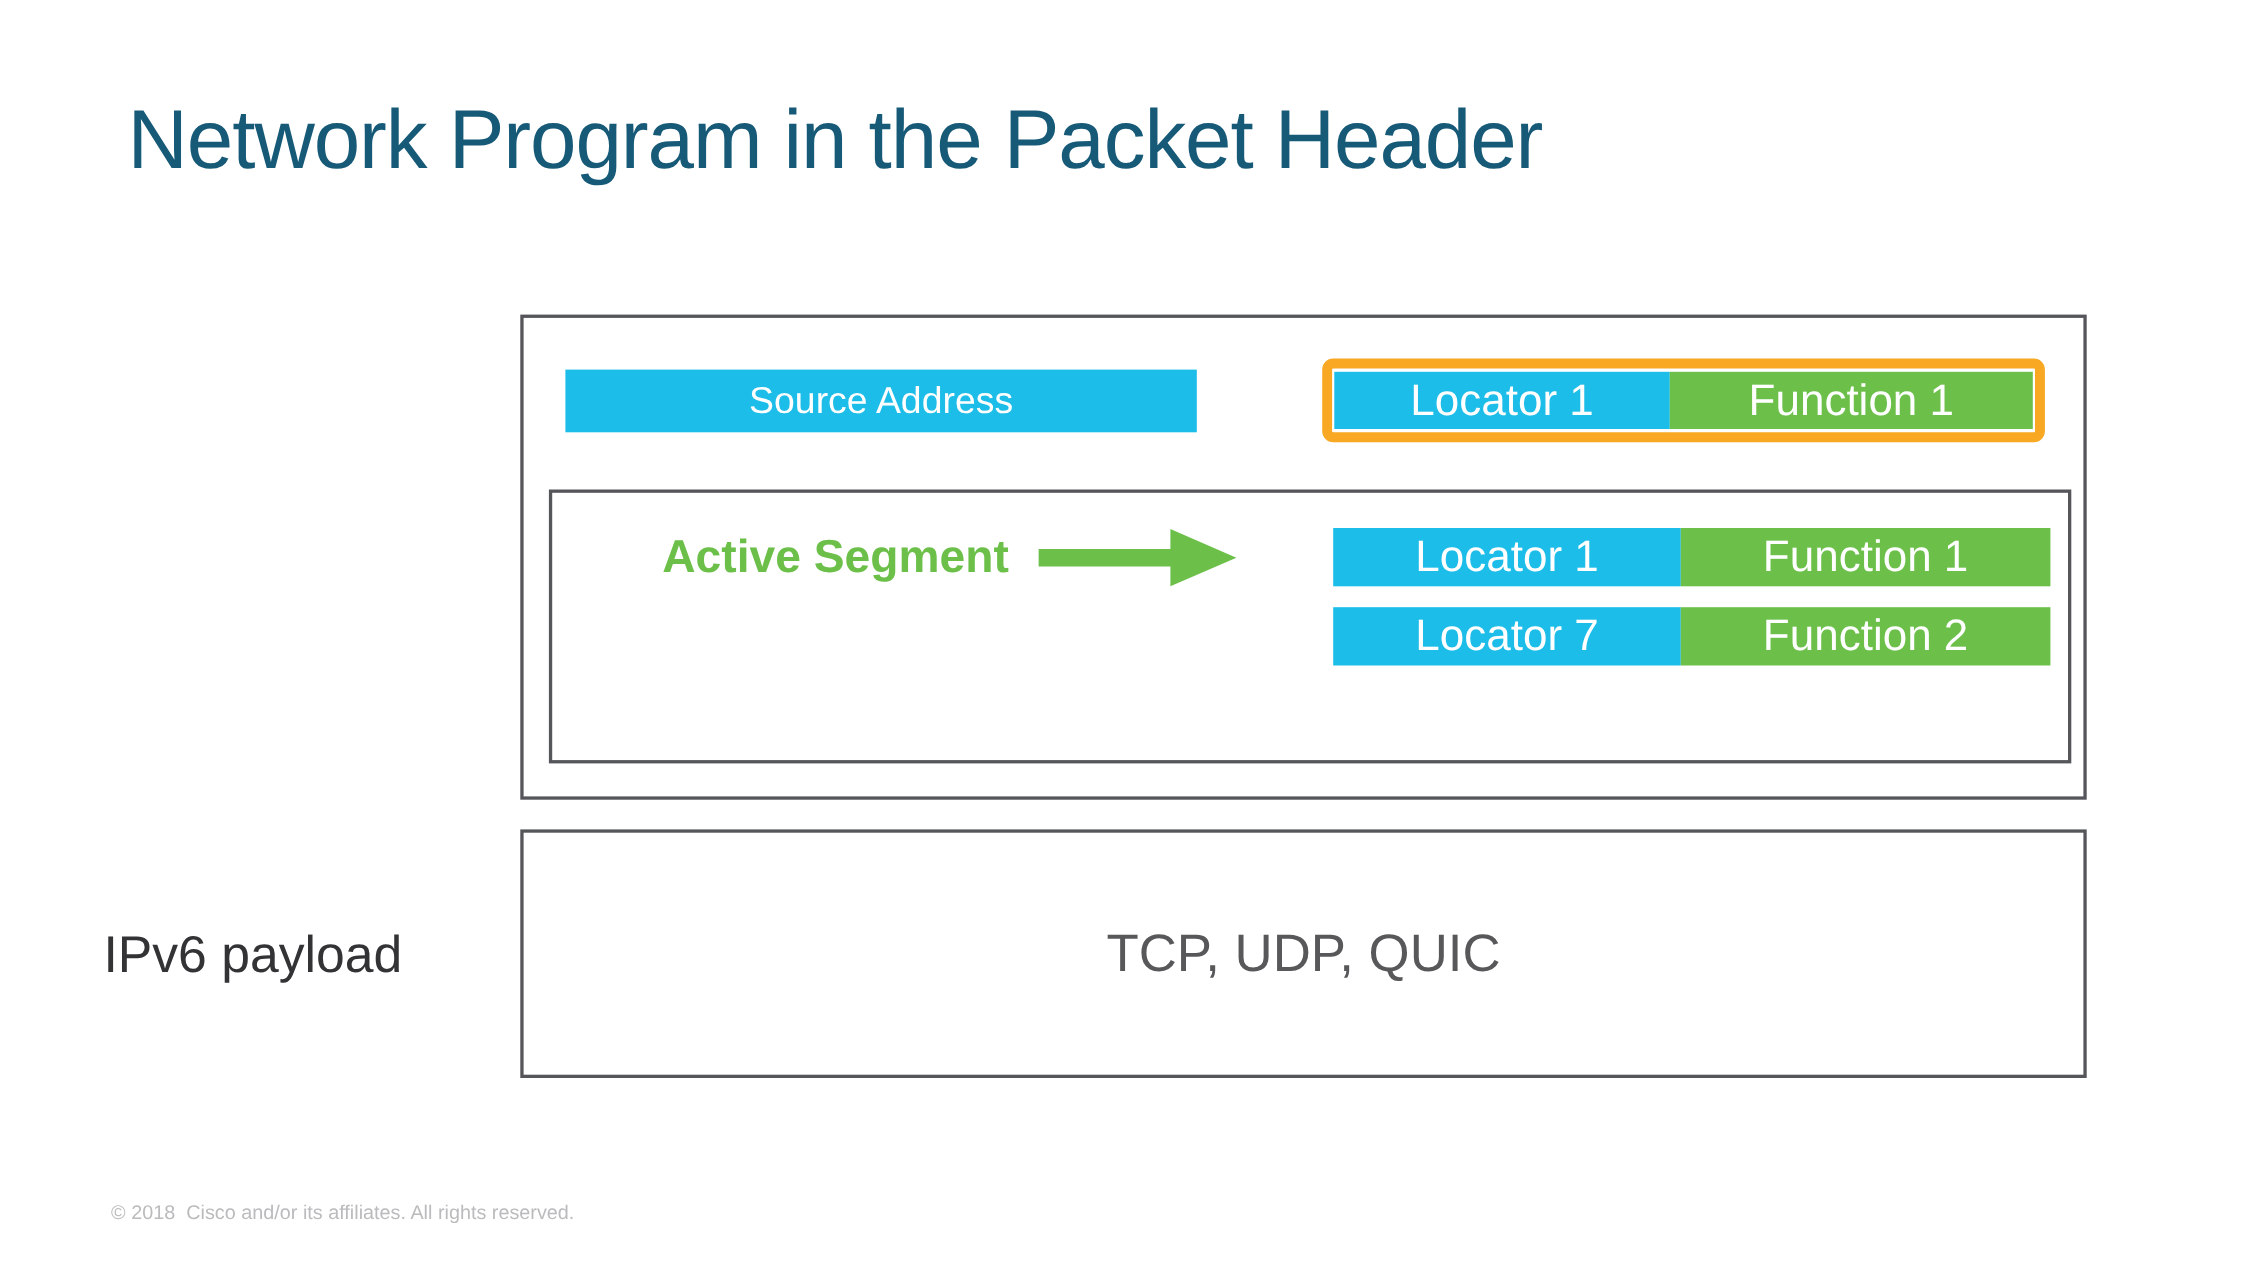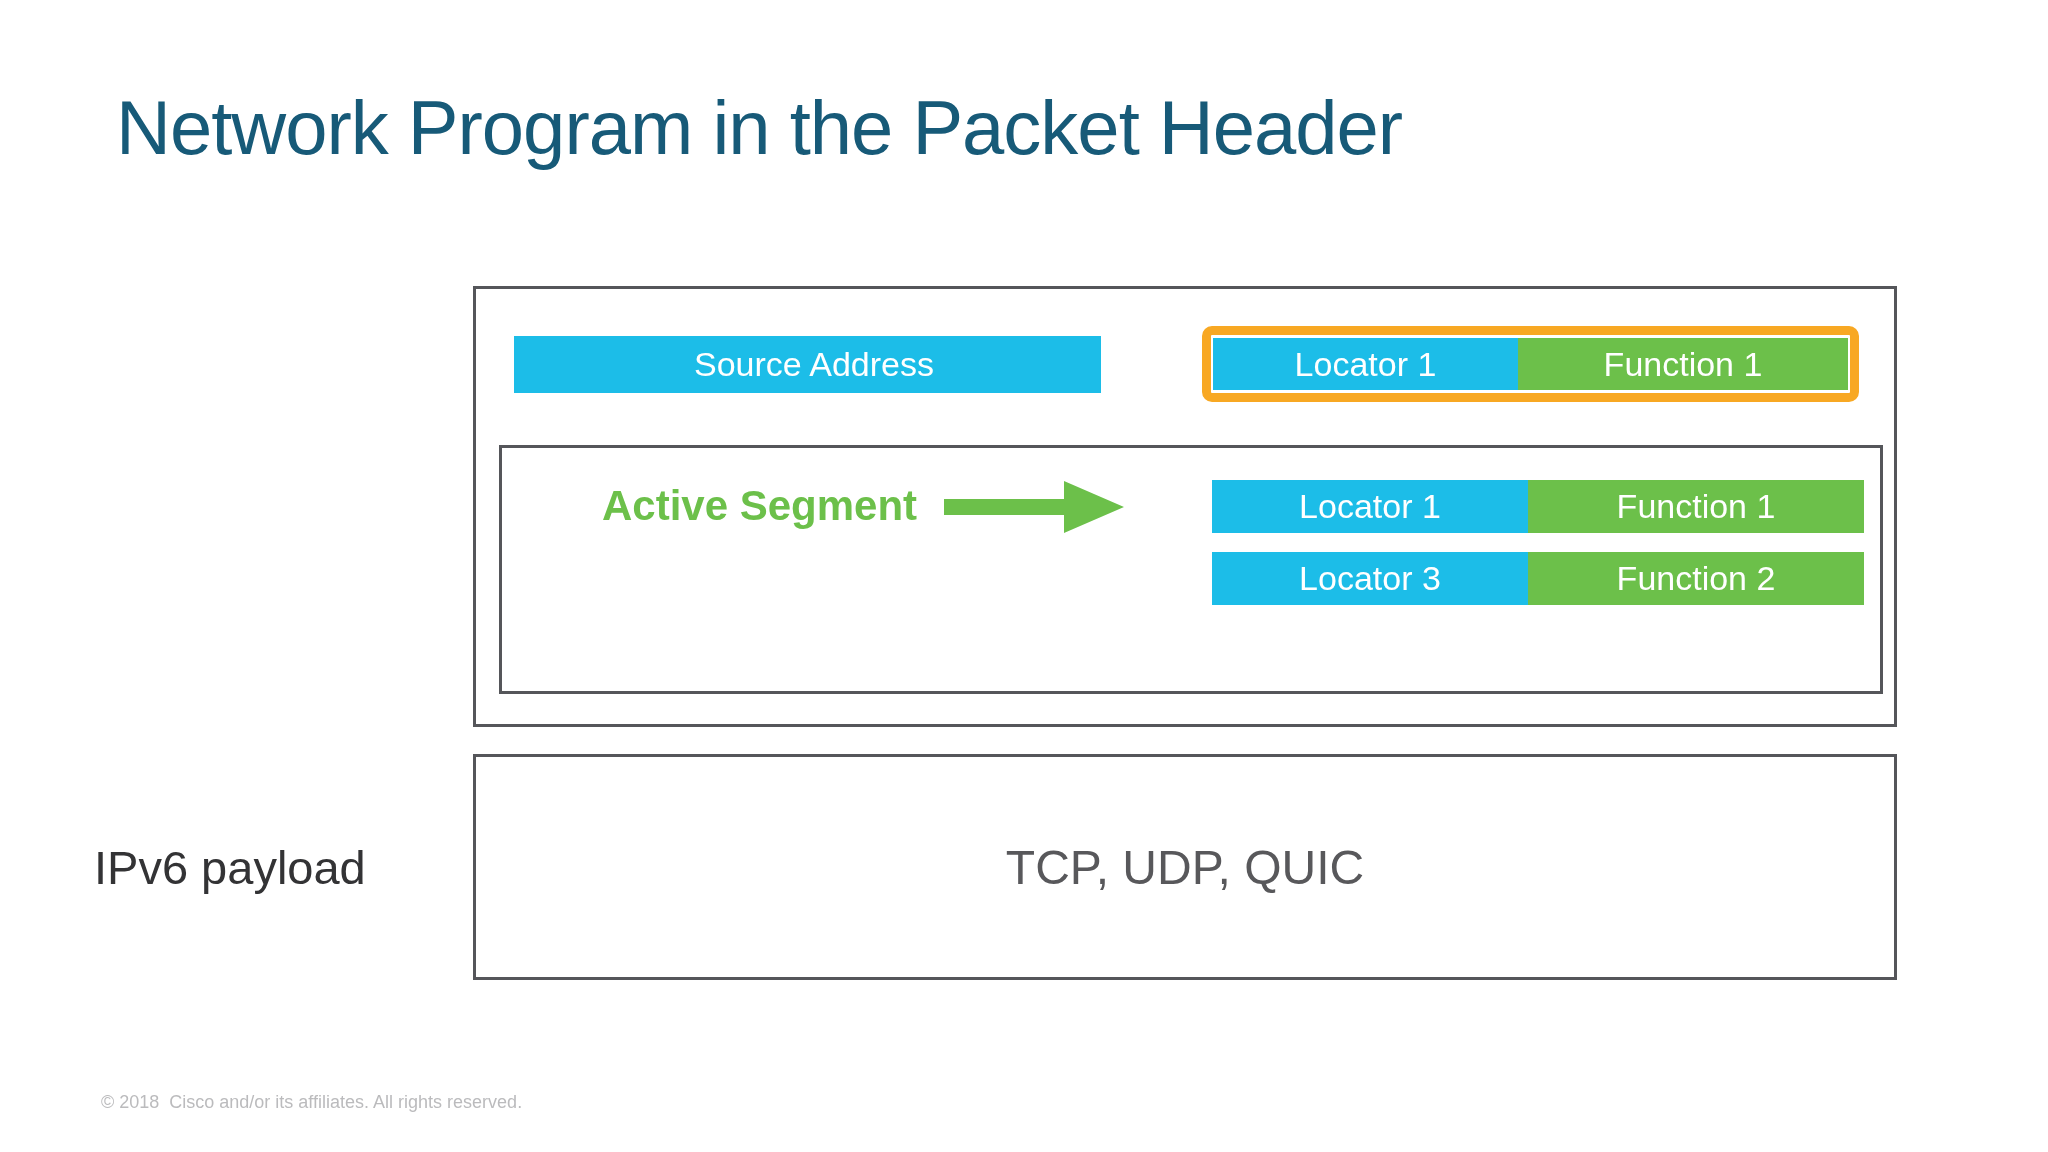--- a/index.html
+++ b/index.html
@@ -66,42 +66,41 @@
     left: 38px;
     top: 47px;
     width: 574px;
     height: 57px;
     background: #1cbde8;
     display: flex;
     align-items: center;
     justify-content: center;
     color: #ffffff;
     font-size: 34px;
-    padding-left: 13px;
   }
 
   .active-sid {
     position: absolute;
     left: 726px;
     top: 37px;
     width: 657px;
     height: 76px;
     border: 9px solid #f8a823;
     border-radius: 10px;
     background: #ffffff;
     padding: 3px 2px;
     box-sizing: border-box;
     display: flex;
   }
   .cell {
     display: flex;
     align-items: center;
     justify-content: center;
     color: #ffffff;
-    font-size: 34px;
+    font-size: 40px;
   }
   .cell-cyan { background: #1cbde8; width: 305px; }
   .cell-green { background: #6cc04a; flex: 1; text-align: center; }
 
   
   .srh-box {
     position: absolute;
     left: 23px;
     top: 156px;
     width: 1384px;
@@ -190,21 +189,21 @@
 
       <svg class="arrow-svg" width="182" height="58" viewBox="0 0 182 58">
         <polygon points="0,21 120,21 120,3 180,29 120,55 120,37 0,37" fill="#6cc04a"></polygon>
       </svg>
 
       <div class="seg-row seg-row-1">
         <div class="cell cell-cyan">Locator 1</div>
         <div class="cell cell-green">Function 1</div>
       </div>
       <div class="seg-row seg-row-2">
-        <div class="cell cell-cyan">Locator 3</div>
+        <div class="cell cell-cyan">Locator 7</div>
         <div class="cell cell-green">Function 2</div>
       </div>
       <div class="seg-row seg-row-3">
       </div>
 
     </div>
   </div>
 
   <div class="payload-box">
     <div class="payload-text">TCP, UDP, QUIC</div>

